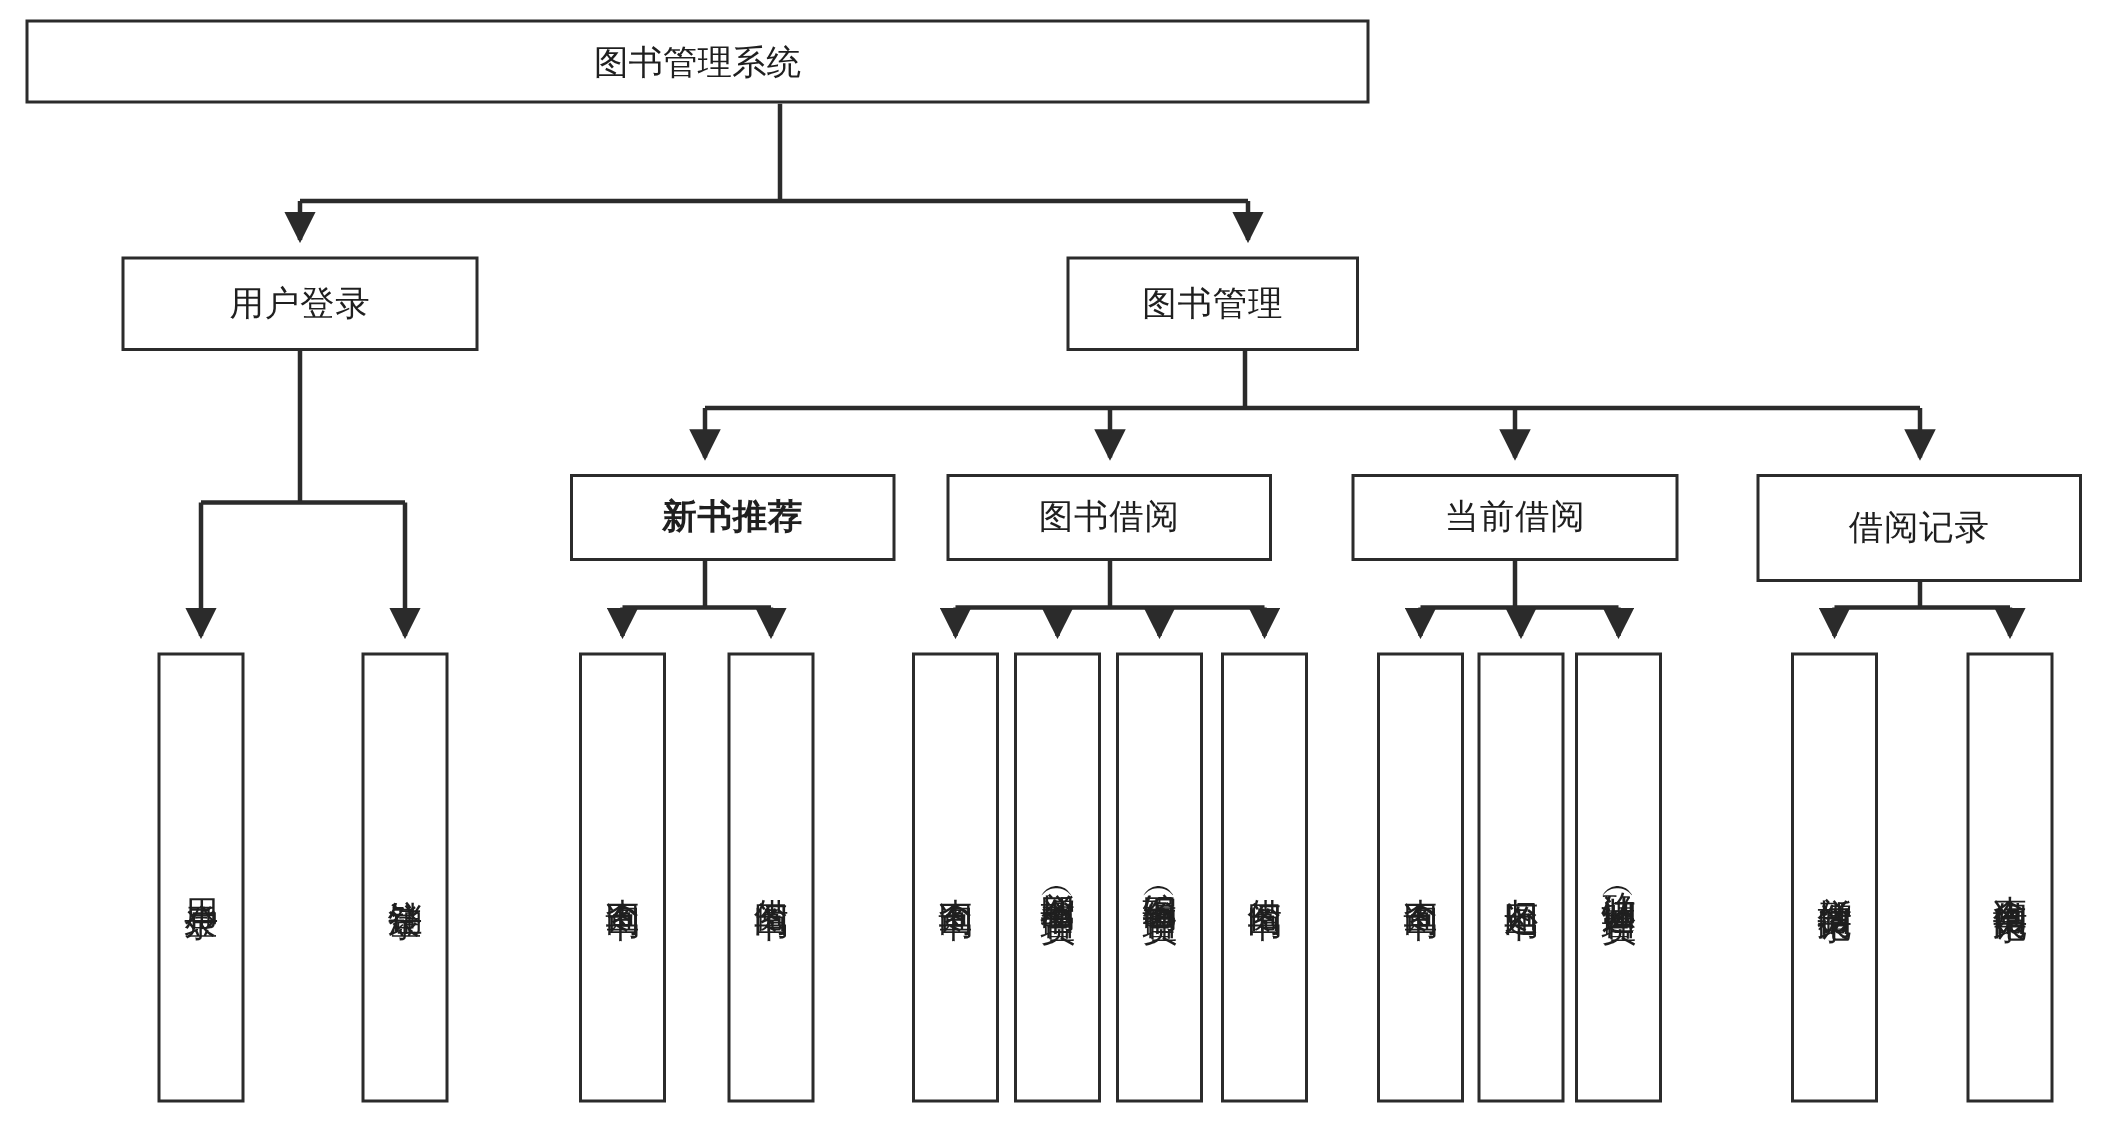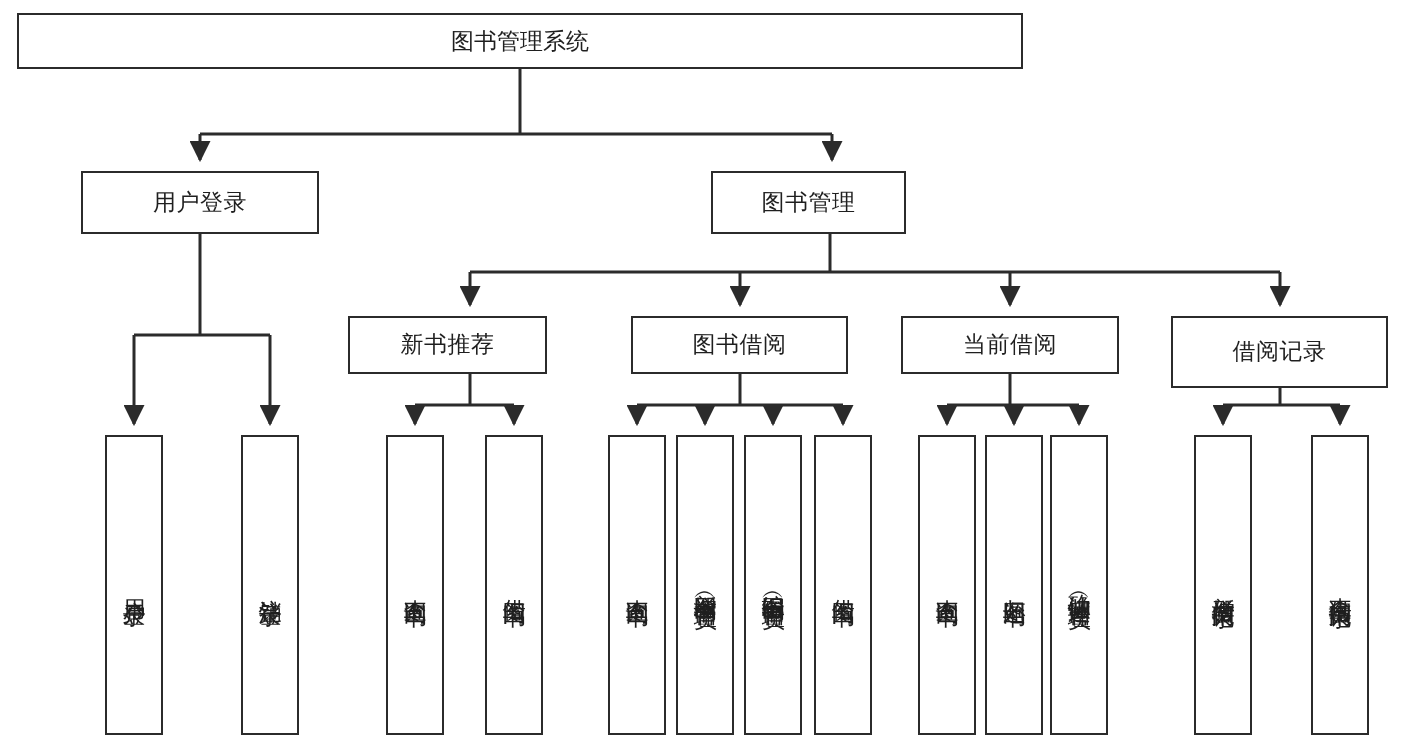--- a/index.html
+++ b/index.html
@@ -115,32 +115,32 @@
       <path d="M 1014 405 L 1014 424" marker-end="url(#arrow)"></path>
       <path d="M 1079 405 L 1079 424" marker-end="url(#arrow)"></path>
 
       <path d="M 1280 374 L 1280 405"></path>
       <path d="M 1223 405 L 1340 405"></path>
       <path d="M 1223 405 L 1223 424" marker-end="url(#arrow)"></path>
       <path d="M 1340 405 L 1340 424" marker-end="url(#arrow)"></path>
     </g>
   </svg>
 
-  <div class="node root" style="left:17px; top:13px; width:1006px; height:56px;">
+  <div class="node root" style="left:17px; top:13px; width:896px; height:56px;">
     <span>图书管理系统</span>
   </div>
 
   <div class="node h" style="left:81px; top:171px; width:238px; height:63px;">
     <span>用户登录</span>
   </div>
   <div class="node h" style="left:711px; top:171px; width:195px; height:63px;">
     <span>图书管理</span>
   </div>
 
-  <div class="node h" style="left:348px; top:316px; width:199px; height:58px;">
+  <div class="node h" style="left:380px; top:316px; width:217px; height:58px;font-weight:bold;">
     <span>新书推荐</span>
   </div>
   <div class="node h" style="left:631px; top:316px; width:217px; height:58px;">
     <span>图书借阅</span>
   </div>
   <div class="node h" style="left:901px; top:316px; width:218px; height:58px;">
     <span>当前借阅</span>
   </div>
   <div class="node h" style="left:1171px; top:316px; width:217px; height:72px;">
     <span>借阅记录</span>

